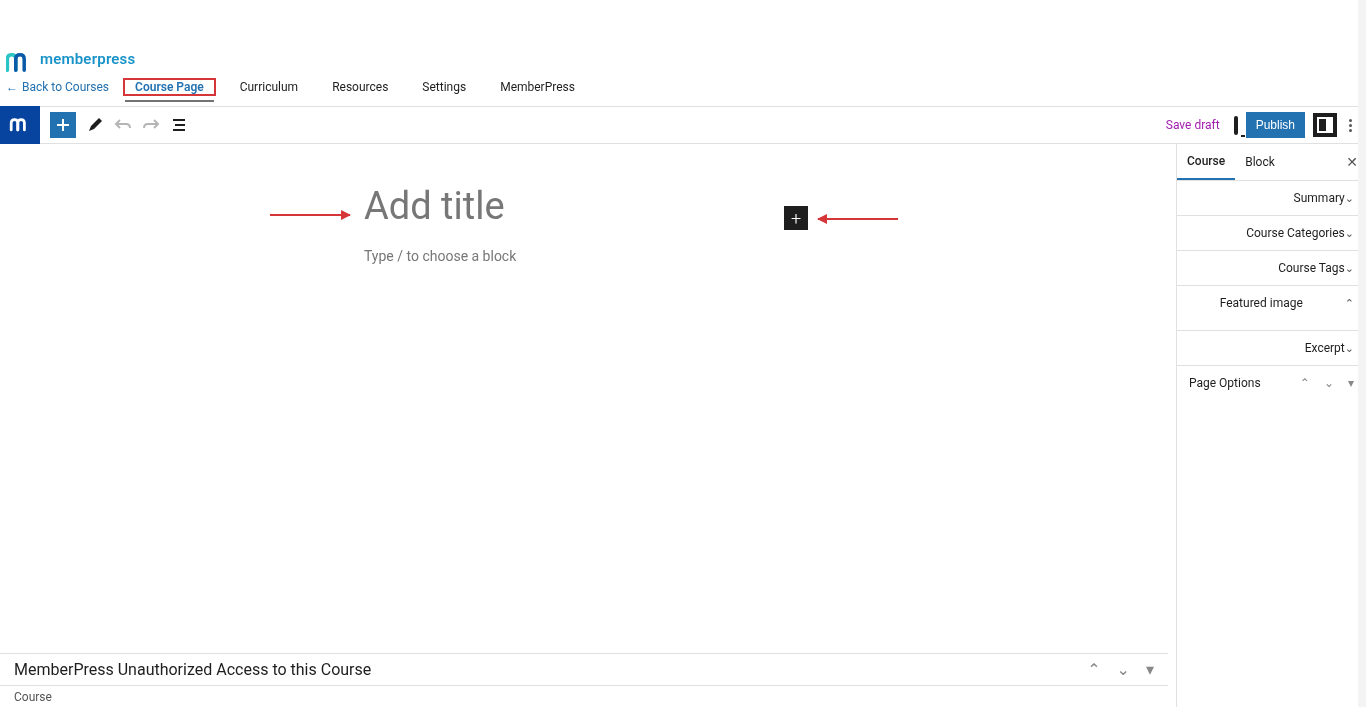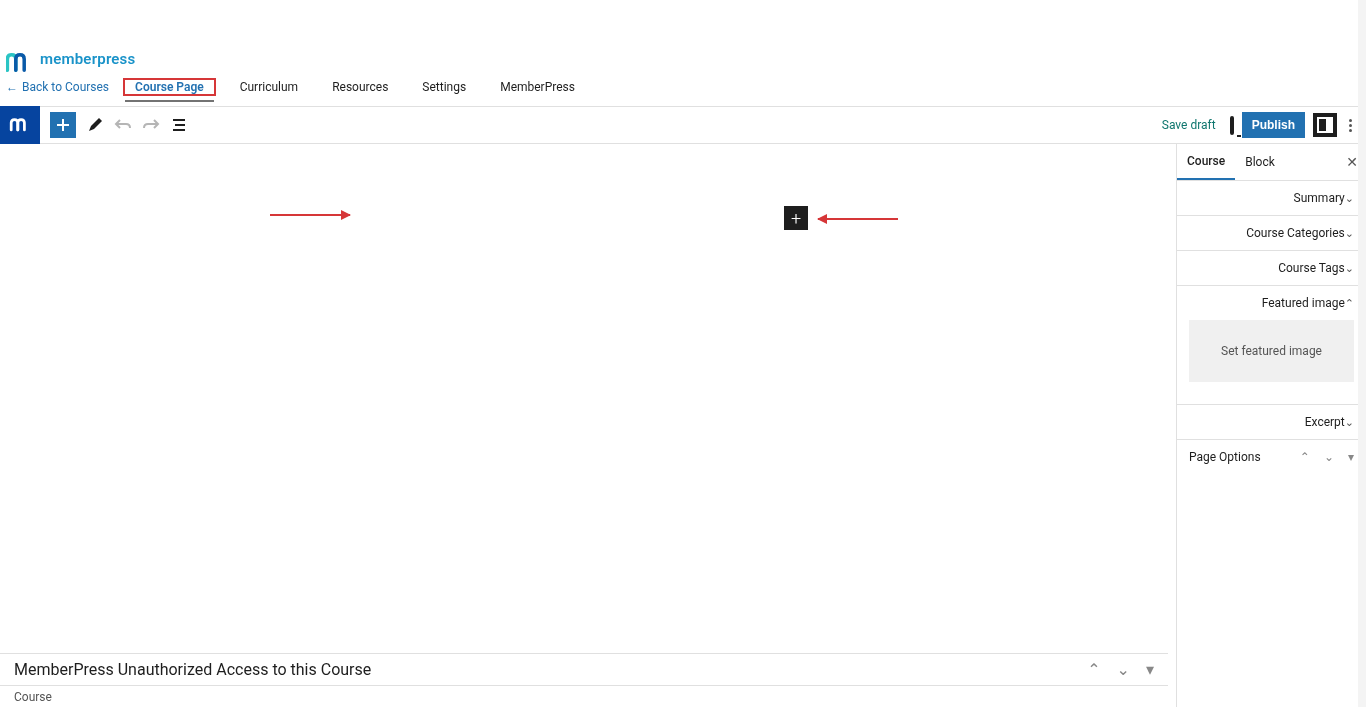--- a/index.html
+++ b/index.html
@@ -23,24 +23,24 @@
 .edit-left { display: flex; align-items: center; height: 100%; }
 .logo-tile { width: 40px; height: 38px; background: #06449f; display: flex; align-items: center; justify-content: center; }
 .logo-tile svg { width: 22px; height: 22px; }
 .sq-btn { width: 26px; height: 26px; display: flex; align-items: center; justify-content: center; margin-left: 10px; }
 .sq-btn.blue { background: #2271b1; color: #fff; }
 .icon-sm { width: 18px; height: 18px; color: #1e1e1e; display: flex; align-items: center; justify-content: center; }
 .icon-sm.faded { color: #b5b5b5; }
 .edit-left .tool { margin-left: 10px; }
 
 .edit-right { display: flex; align-items: center; gap: 8px; padding-right: 10px; }
-.save-draft { color: #0f766e; font-size: 12px; padding: 4px 6px; }
+.save-draft { color: #a21caf; font-size: 12px; padding: 4px 6px; }
 .preview-icon { width: 18px; height: 14px; border: 2px solid #1e1e1e; border-radius: 2px; position: relative; }
 .preview-icon::after { content: ""; position: absolute; bottom: -4px; left: 5px; width: 4px; height: 2px; background: #1e1e1e; }
-.publish-btn { background: #2271b1; color: #fff; padding: 6px 10px; font-size: 12px; border: none; font-weight: bold; }
+.publish-btn { background: #2271b1; color: #fff; padding: 6px 10px; font-size: 12px; border: none; }
 .panel-toggle { width: 24px; height: 24px; background: #1e1e1e; color: #fff; display: flex; align-items: center; justify-content: center; }
 .dots { display: flex; flex-direction: column; gap: 2px; padding: 0 4px; }
 .dots span { width: 3px; height: 3px; background: #555; border-radius: 50%; }
 
 
 .workspace { display: flex; height: calc(707px - 28px - 34px - 38px); }
 .canvas { flex: 1; position: relative; overflow: auto; }
 .title-area { margin: 40px 0 0 364px; width: 540px; }
 .title-ph { font-size: 38px; color: #777; font-weight: 400; }
 .block-ph { margin-top: 20px; font-size: 14px; color: #777; }
@@ -54,21 +54,21 @@
 .arrow1 { left: 270px; top: 70px; width: 80px; }
 .arrow2 { left: 818px; top: 74px; width: 80px; }
 
 
 .sidebar { width: 190px; border-left: 1px solid #e0e0e0; background: #fff; display: flex; flex-direction: column; font-size: 12px; }
 .side-tabs { display: flex; align-items: center; border-bottom: 1px solid #e0e0e0; position: relative; }
 .side-tab { padding: 10px 10px; color: #1e1e1e; }
 .side-tab.active { border-bottom: 2px solid #2271b1; color: #1e1e1e; font-weight: 500; }
 .side-close { position: absolute; right: 8px; top: 10px; font-size: 14px; color: #555; }
 .panel-row { display: flex; align-items: center; justify-content: flex-end; padding: 10px 12px; border-bottom: 1px solid #e0e0e0; }
-.panel-row.noborder { border-bottom: none; }
+.panel-row.noborder { border-bottom: none; gap: 42px; }
 .chev { font-size: 11px; color: #555; }
 .featured-box { margin: 0 12px 12px 12px; background: #f0f0f0; height: 62px; display: flex; align-items: center; justify-content: center; color: #555; font-size: 12px; }
 .panel-sub { border-bottom: 1px solid #e0e0e0; padding-bottom: 10px; }
 .page-opts { display: flex; align-items: center; justify-content: space-between; padding: 10px 12px; }
 .page-opts-icons { display: flex; gap: 14px; color: #888; font-size: 12px; }
 
 
 .bottom1 { position: absolute; bottom: 22px; left: 0; width: 1168px; height: 32px; border-top: 1px solid #e0e0e0; display: flex; align-items: center; justify-content: space-between; padding: 0 14px; background: #fff; font-size: 16px; }
 .bottom1 .icons { display: flex; gap: 16px; color: #888; }
 .bottom2 { position: absolute; bottom: 0; left: 0; width: 1168px; height: 22px; border-top: 1px solid #e0e0e0; display: flex; align-items: center; padding: 0 14px; background: #fff; font-size: 12px; color: #555; }
@@ -154,20 +154,24 @@
     <div class="dots">
         <span></span>
         <span></span>
         <span></span>
       </div>
   </div>
 </div>
 
 <div class="workspace">
   <div class="canvas">
+    <div class="title-area">
+      <div class="title-ph">Add title</div>
+      <div class="block-ph">Type / to choose a block</div>
+    </div>
     <div class="inline-plus">+</div>
     <div class="arrow-red arrow1"></div>
     <div class="arrow-red rev arrow2"></div>
   </div>
 
   <div class="sidebar">
     <div class="side-tabs">
       <span class="side-tab active">Course</span>
       <span class="side-tab">Block</span>
       <span class="side-close">✕</span>
@@ -181,23 +185,20 @@
       <span class="chev">⌄</span>
     </div>
     <div class="panel-row">
       <span>Course Tags</span>
       <span class="chev">⌄</span>
     </div>
     <div class="panel-sub">
       <div class="panel-row noborder">
         <span>Featured image</span>
         <span class="chev">⌃</span>
-      </div>
-      <div class="featured-box">
-        <span>Set featured image</span>
       </div>
     </div>
     <div class="panel-row">
       <span>Excerpt</span>
       <span class="chev">⌄</span>
     </div>
     <div class="page-opts">
       <span>Page Options</span>
       <span class="page-opts-icons">
         <span>⌃</span>

